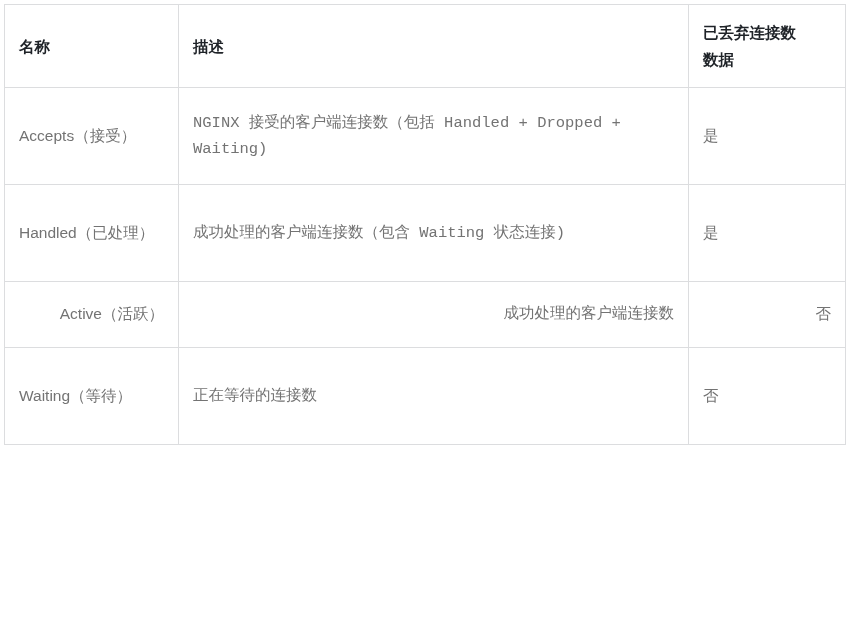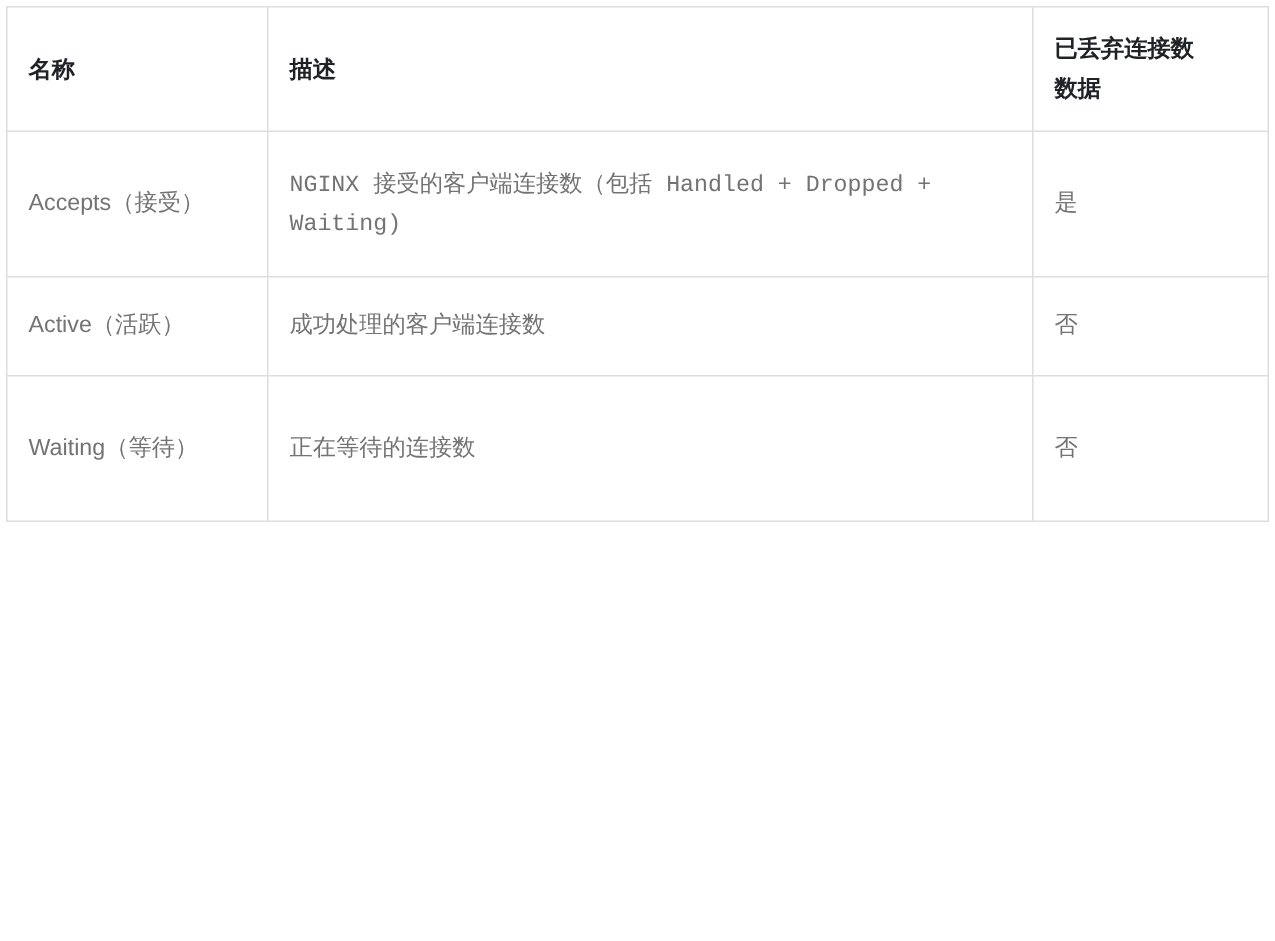--- a/index.html
+++ b/index.html
@@ -59,21 +59,21 @@
     color: #3b3f44;
     font-family: Liberation Mono, monospace;
   }
   td.cell-cumulative {
     color: #3b3f44;
     text-align: left;
     padding-left: 16px;
   }
   tr.row-h-tall    td { height: 78px; }
   tr.row-h-medium  td { height: 78px; }
-  tr.row-h-short   td { height: 47px; }
+  tr.row-h-short   td { height: 47px; text-align: right; }
 </style>
 </head>
 <body>
 
 <div class="table-wrap">
   <table class="metrics-table">
     <colgroup>
       <col class="c-name">
       <col class="c-desc">
       <col class="c-cumul">
@@ -87,20 +87,25 @@
           <span>数据</span>
         </th>
       </tr>
     </thead>
     <tbody>
       <tr class="row-h-tall">
         <td class="cell-name">Accepts（接受）</td>
         <td class="cell-desc">NGINX 接受的客户端连接数（包括 Handled + Dropped + Waiting)</td>
         <td class="cell-cumulative">是</td>
       </tr>
+      <tr class="row-h-medium">
+        <td class="cell-name">Handled（已处理）</td>
+        <td class="cell-desc">成功处理的客户端连接数（包含 Waiting 状态连接)</td>
+        <td class="cell-cumulative">是</td>
+      </tr>
       <tr class="row-h-short">
         <td class="cell-name">Active（活跃）</td>
         <td class="cell-desc">成功处理的客户端连接数</td>
         <td class="cell-cumulative">否</td>
       </tr>
       <tr class="row-h-medium">
         <td class="cell-name">Waiting（等待）</td>
         <td class="cell-desc">正在等待的连接数</td>
         <td class="cell-cumulative">否</td>
       </tr>

